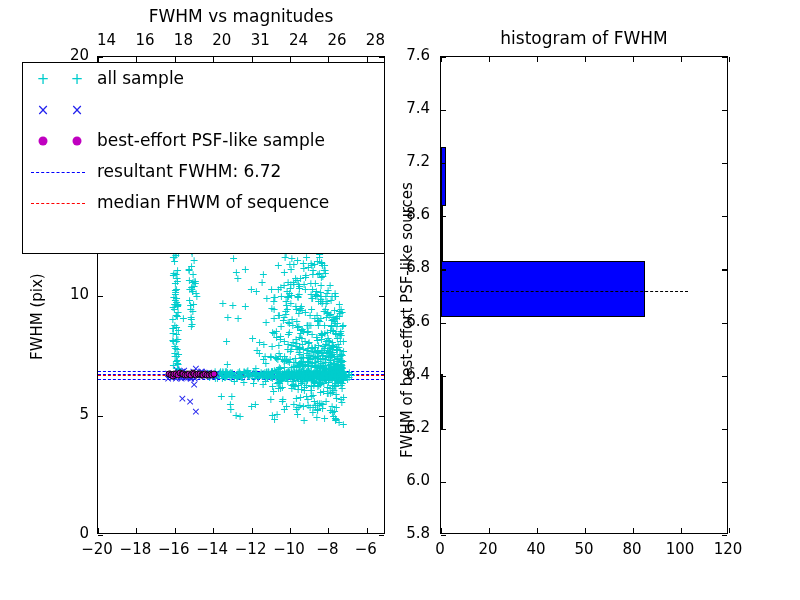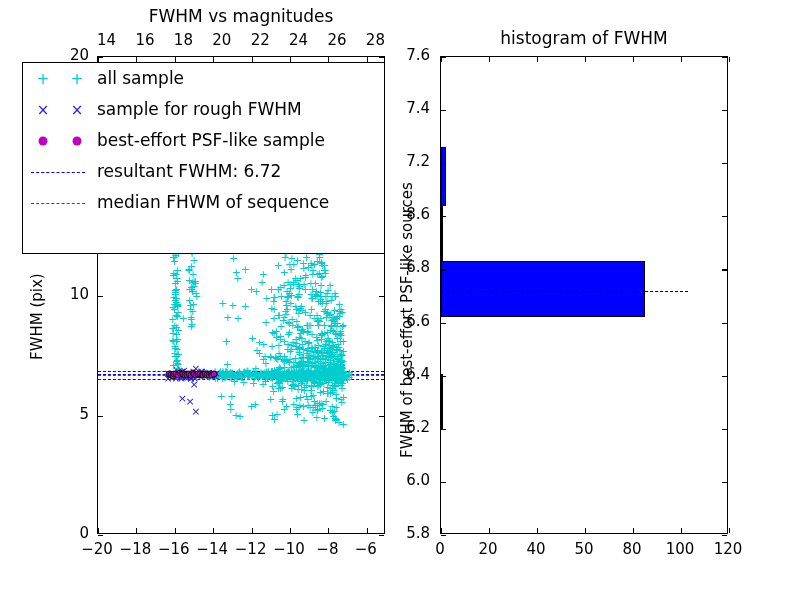--- a/index.html
+++ b/index.html
@@ -1662,21 +1662,21 @@
     <div class="xtick-label" style="left: 148.8px; top: 540px; width: 50px;">−16</div>
     <div class="xtick-label" style="left: 187.2px; top: 540px; width: 50px;">−14</div>
     <div class="xtick-label" style="left: 225.6px; top: 540px; width: 50px;">−12</div>
     <div class="xtick-label" style="left: 264px; top: 540px; width: 50px;">−10</div>
     <div class="xtick-label" style="left: 302.4px; top: 540px; width: 50px;">−8</div>
     <div class="xtick-label" style="left: 340.8px; top: 540px; width: 50px;">−6</div>
     <div class="xtick-label" style="left: 81.6px; top: 31px; width: 50px;">14</div>
     <div class="xtick-label" style="left: 120px; top: 31px; width: 50px;">16</div>
     <div class="xtick-label" style="left: 158.4px; top: 31px; width: 50px;">18</div>
     <div class="xtick-label" style="left: 196.8px; top: 31px; width: 50px;">20</div>
-    <div class="xtick-label" style="left: 235.2px; top: 31px; width: 50px;">22</div>
+    <div class="xtick-label" style="left: 235.2px; top: 31px; width: 50px;">31</div>
     <div class="xtick-label" style="left: 273.6px; top: 31px; width: 50px;">24</div>
     <div class="xtick-label" style="left: 312px; top: 31px; width: 50px;">26</div>
     <div class="xtick-label" style="left: 350.4px; top: 31px; width: 50px;">28</div>
     <div class="ytick-label" style="left: 39px; top: 524px; width: 50px;">0</div>
     <div class="ytick-label" style="left: 39px; top: 404.5px; width: 50px;">5</div>
     <div class="ytick-label" style="left: 39px; top: 285px; width: 50px;">10</div>
     <div class="ytick-label" style="left: 39px; top: 165.5px; width: 50px;">15</div>
     <div class="ytick-label" style="left: 39px; top: 46px; width: 50px;">20</div>
     <div class="legend" style="left: 22px; top: 62px; width: 363px; height: 192px;">
       <div class="legend-row">
@@ -1684,21 +1684,20 @@
           <div class="glyph-plus" style="left: 20px; top: 50%; color: rgb(0, 205, 205);">+</div>
           <div class="glyph-plus" style="left: 54px; top: 50%; color: rgb(0, 205, 205);">+</div>
         </div>
         <div class="legend-text">all sample</div>
       </div>
       <div class="legend-row">
         <div class="legend-handle">
           <div class="glyph-ex" style="left: 20px; top: 50%; color: rgb(34, 34, 238);">×</div>
           <div class="glyph-ex" style="left: 54px; top: 50%; color: rgb(34, 34, 238);">×</div>
         </div>
-        <div class="legend-text">sample for rough FWHM</div>
       </div>
       <div class="legend-row">
         <div class="legend-handle">
           <div class="glyph-dot" style="left: 20px; top: 50%; background: rgb(192, 0, 192);"></div>
           <div class="glyph-dot" style="left: 54px; top: 50%; background: rgb(192, 0, 192);"></div>
         </div>
         <div class="legend-text">best-effort PSF-like sample</div>
       </div>
       <div class="legend-row">
         <div class="legend-handle">

